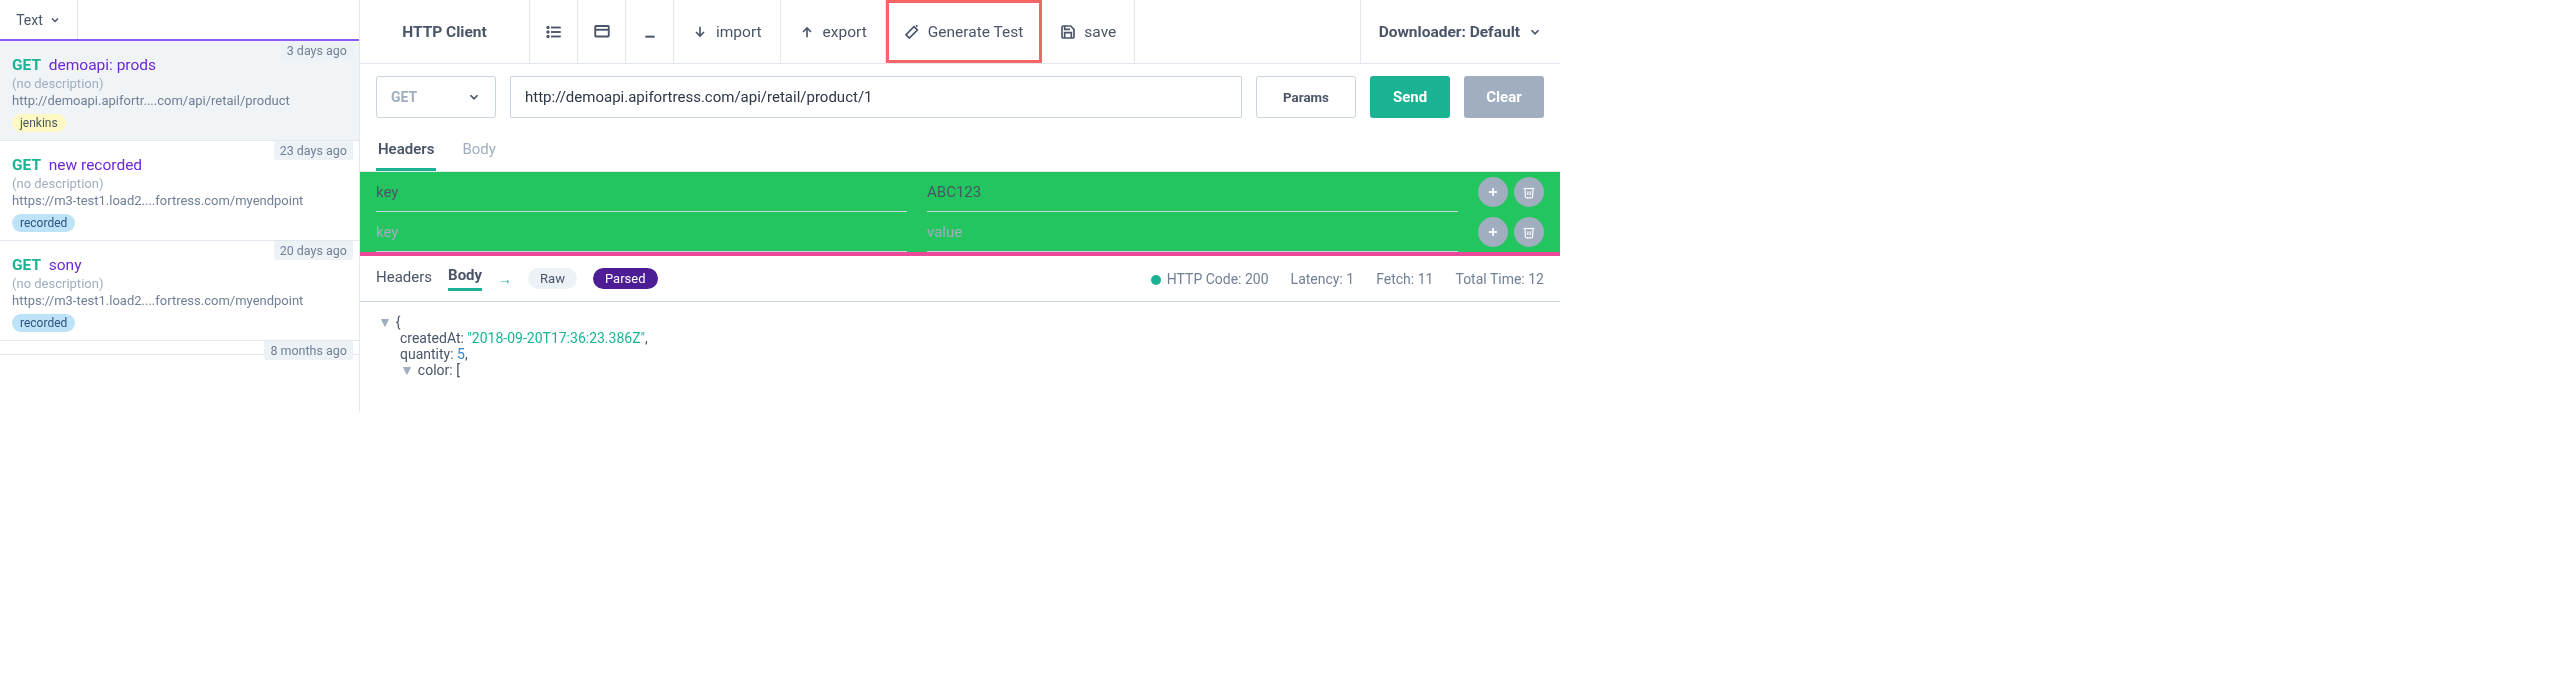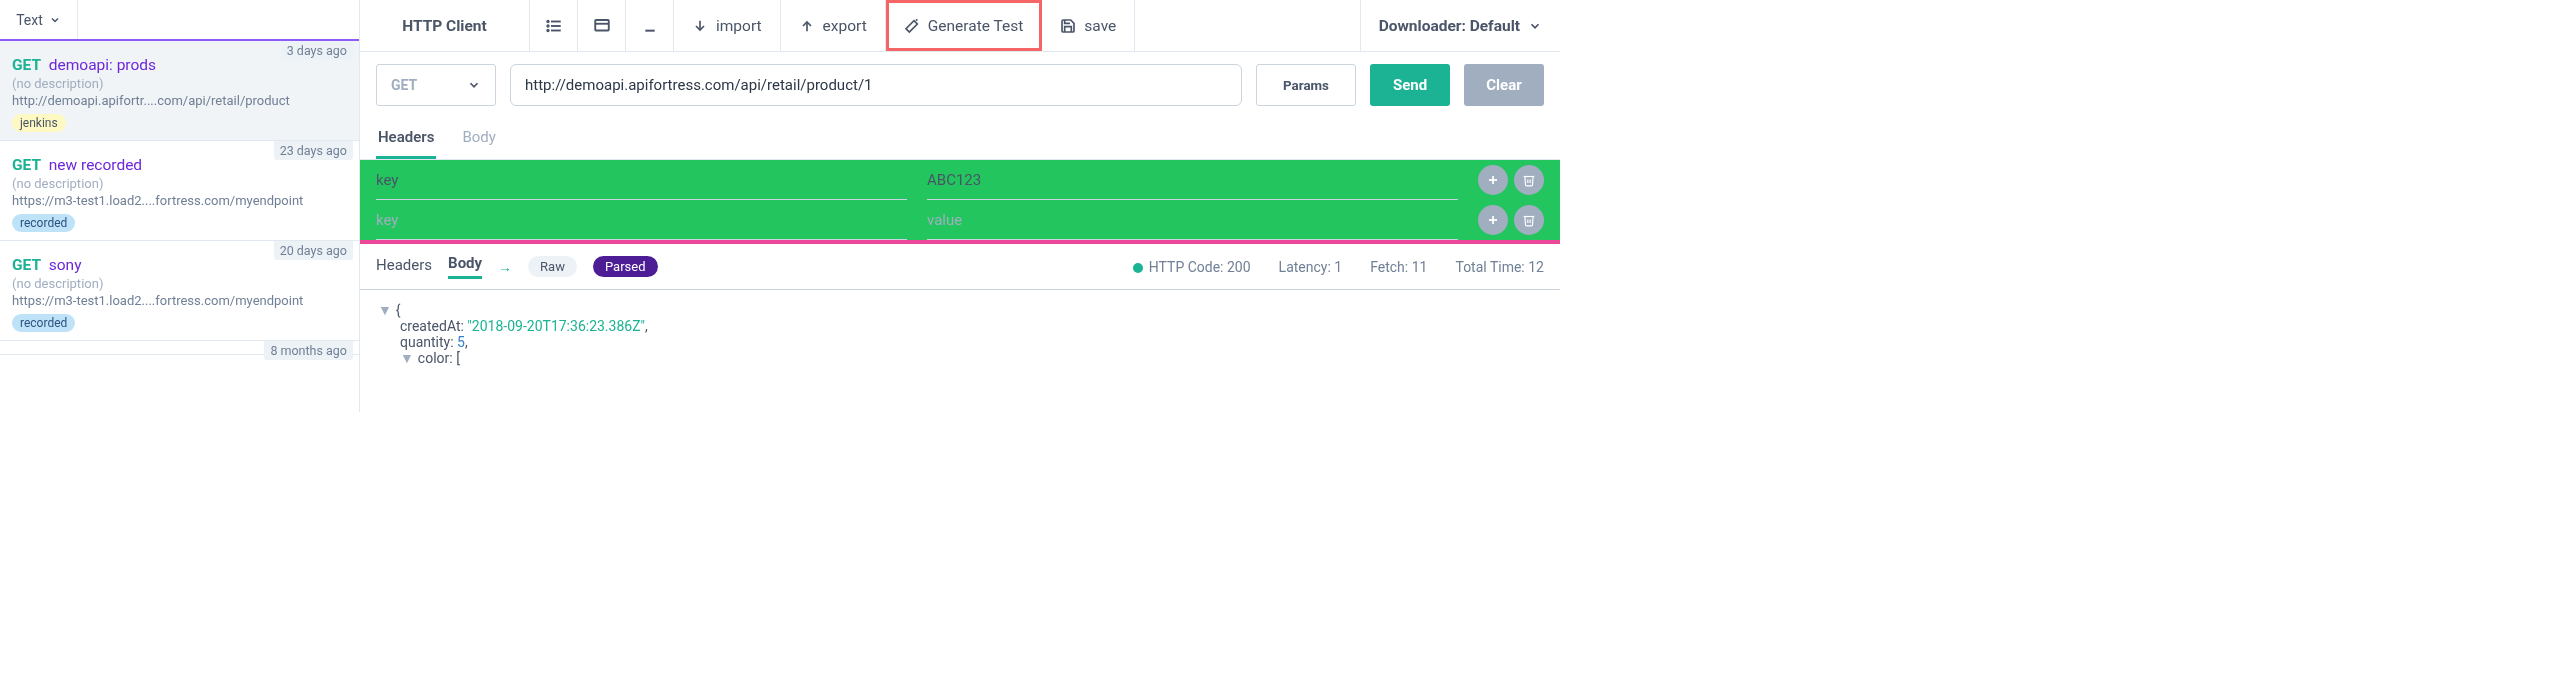--- a/index.html
+++ b/index.html
@@ -20,31 +20,31 @@
 .sb-title { font-size:15.5px; margin-top: 5px; }
 .sb-title .method { color:#1bb394; font-weight:700; }
 .sb-title .name { color:#6d28d9; }
 .sb-desc { color:#a0aec0; font-size:13px; margin-top:2px; }
 .sb-url { color:#718096; font-size:13px; margin-top:2px; word-break:break-all; }
 .sb-tag { display:inline-block; background:#fef9c3; color:#4a5568; font-size:12px; padding:2px 8px; border-radius:10px; margin-top:6px; }
 .sb-tag.rec { background:#bee3f8; color:#2c5282; }
 
 
 .main { flex:1; display:flex; flex-direction:column; }
-.toolbar { display:flex; height:52px; border-bottom:1px solid #e2e8f0; }
+.toolbar { display:flex; height:64px; border-bottom:1px solid #e2e8f0; }
 .tb-btn { display:flex; align-items:center; justify-content:center; gap:8px; border-right:1px solid #e2e8f0; padding:0 18px; color:#4a5568; font-size:15.5px; cursor:pointer; white-space:nowrap; }
 .tb-btn.label { font-weight:700; width:170px; color:#4a5568; }
 .tb-btn.small { width:48px; padding:0; }
 .tb-btn.highlight { outline:3px solid #f56565; outline-offset:-3px; }
 .tb-spacer { flex:1; border-right:1px solid #e2e8f0; }
 .tb-btn.right { border-right:none; font-weight:700; }
 
 .req-bar { display:flex; gap:14px; padding:12px 16px; align-items:center; }
 .method-sel { display:flex; align-items:center; width:120px; height:42px; border:1px solid #cbd5e0; border-radius:3px; padding:0 14px; justify-content:space-between; color:#a0aec0; font-weight:700; cursor:pointer; }
-.url-in { flex:1; height:42px; border:1px solid #cbd5e0; border-radius:6px; padding:0 14px; font-size:15px; color:#2d3748; outline:none; }
+.url-in { flex:1; height:42px; border:1px solid #cbd5e0; border-radius:1px; padding:0 14px; font-size:15px; color:#2d3748; outline:none; }
 .params-btn { width:100px; height:42px; border:1px solid #cbd5e0; border-radius:3px; font-weight:700; color:#4a5568; background:#fff; cursor:pointer; }
 .send-btn { width:80px; height:42px; background:#1bb394; color:#fff; border:none; border-radius:3px; font-weight:700; cursor:pointer; font-size:15px; }
 .clear-btn { width:80px; height:42px; background:#a0aec0; color:#fff; border:none; border-radius:3px; font-weight:700; cursor:pointer; font-size:15px; }
 
 .tabs { display:flex; gap:24px; padding: 0 16px; border-bottom:1px solid #e2e8f0; }
 .tab { padding:10px 2px; color:#a0aec0; font-size:15px; cursor:pointer; border-bottom:3px solid transparent; }
 .tab.active { color:#4a5568; font-weight:600; border-bottom-color:#1bb394; }
 
 .hdr-rows { background:#22c55e; border-bottom:4px solid #ec4899; }
 .hdr-row { display:flex; align-items:center; padding:0 16px; }
@@ -52,21 +52,21 @@
 .hdr-row input::placeholder { color:#a0aec0; }
 .row-icons { display:flex; gap:6px; }
 .circ-btn { width:30px; height:30px; border-radius:50%; background:#a0aec0; color:#fff; border:none; display:flex; align-items:center; justify-content:center; cursor:pointer; }
 
 .resp-tabs { display:flex; align-items:center; gap:16px; padding:10px 16px; border-bottom:1px solid #cbd5e0; }
 .resp-tabs .tab2 { font-size:15px; color:#4a5568; cursor:pointer; padding-bottom:4px; }
 .resp-tabs .tab2.active { font-weight:700; border-bottom:3px solid #1bb394; }
 .resp-tabs .arrow-ico { color:#1bb394; font-weight:700; }
 .pill { background:#edf2f7; color:#4a5568; font-size:13px; padding:3px 12px; border-radius:12px; cursor:pointer; }
 .pill.green { background:#4c1d95; color:#fff; }
-.resp-meta { margin-left:auto; display:flex; align-items:center; gap:28px; color:#718096; font-size:14px; }
+.resp-meta { margin-left:auto; display:flex; align-items:center; gap:22px; color:#718096; font-size:14px; }
 .resp-meta .dot { width:10px; height:10px; background:#1bb394; border-radius:50%; display:inline-block; margin-right:6px; vertical-align:middle; }
 
 .json { padding:12px 18px; font-family: "SFMono-Regular", Consolas, monospace; font-size:14px; color:#4a5568; }
 .json .tri { color:#a0aec0; margin-right:4px; }
 .json .key { color:#4a5568; }
 .json .str { color:#1bb394; }
 .json .num { color:#3182ce; }
 .ind1 { padding-left:22px; }
 svg { display:block; }
 </style>

